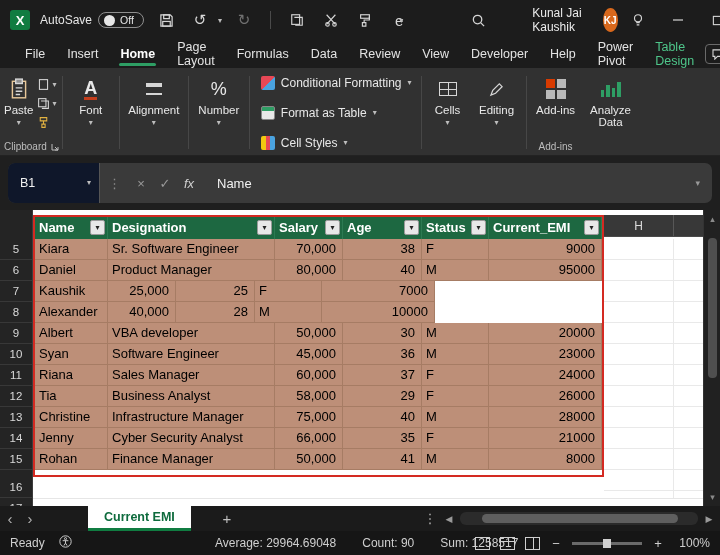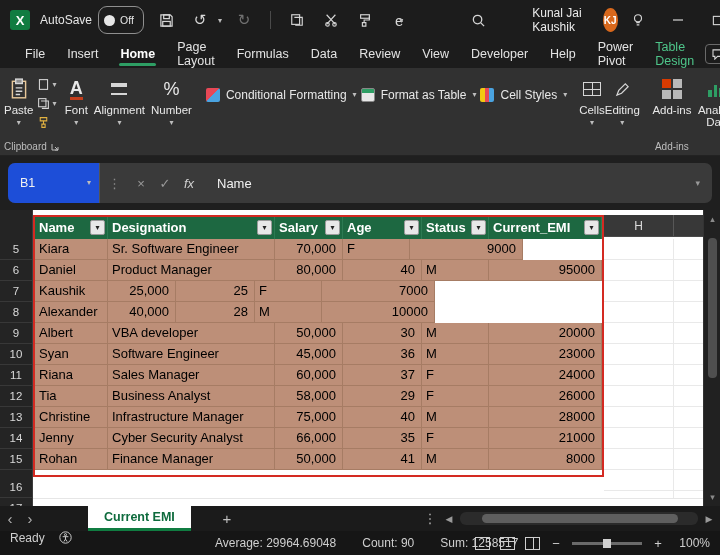--- a/index.html
+++ b/index.html
@@ -5,21 +5,21 @@
   * { box-sizing: border-box; margin: 0; padding: 0; }
   html,body { width:720px; height:555px; }
   body { font-family:"Liberation Sans", sans-serif; overflow:hidden; background:#000; }
   .app { position:relative; width:720px; height:555px; background:#fff; }
 
   
   .titlebar { position:absolute; top:0; left:0; right:0; height:40px; background:#1c1c1c; display:flex; align-items:center; color:#e6e6e6; font-size:12px; }
   .tb-left { display:flex; align-items:center; gap:10px; padding-left:10px; }
   .xlogo { width:20px; height:20px; background:#107c41; border-radius:3px; color:#fff; font-weight:bold; font-size:13px; display:flex; align-items:center; justify-content:center; }
   .autosave { display:flex; align-items:center; gap:6px; }
-  .pill { width:46px; height:28px; border:1px solid #8f8f8f; border-radius:9px; display:flex; align-items:center; padding:0 5px; gap:5px; }
+  .pill { width:46px; height:16px; border:1px solid #8f8f8f; border-radius:9px; display:flex; align-items:center; padding:0 5px; gap:5px; }
   .knob { width:11px; height:11px; border-radius:50%; background:#e6e6e6; }
   .pill-state { font-size:10.5px; color:#e6e6e6; }
   .tbtn { width:24px; height:24px; display:flex; align-items:center; justify-content:center; color:#d6d6d6; font-size:15px; }
   .tbtn svg { display:block; }
   .tb-chev { font-size:8px; color:#bdbdbd; margin-left:-4px; }
   .tsep { width:1px; height:18px; background:#4a4a4a; margin:0 4px; }
   .dim { opacity:.45; }
   .tb-center { display:flex; align-items:center; gap:10px; margin-left:60px; }
   .uname { font-size:12px; color:#ececec; margin-left:36px; }
   .avatar { width:24px; height:24px; border-radius:50%; background:#d8681c; color:#fff; font-size:10px; font-weight:bold; display:flex; align-items:center; justify-content:center; }
@@ -42,39 +42,39 @@
   .rg-content { flex:1; display:flex; align-items:flex-start; }
   .glabel { height:17px; font-size:10px; color:#bdbdbd; text-align:center; display:flex; align-items:center; justify-content:center; gap:4px; }
   .vsep { width:1px; background:#474747; margin:6px 3px; }
   .rbig { display:flex; flex-direction:column; align-items:center; padding-top:7px; gap:3px; color:#e8e8e8; font-size:11.5px; }
   .rbig .ric { height:24px; display:flex; align-items:center; justify-content:center; font-size:18px; color:#e8e8e8; }
   .chev { font-size:8px; color:#bdbdbd; line-height:8px; }
   .smallcol { display:flex; flex-direction:column; gap:6px; padding:8px 2px 0 4px; }
   .sicon { display:flex; align-items:center; gap:2px; color:#d6d6d6; }
   .fontA { font-size:18px; font-weight:bold; border-bottom:3px solid #c43e1c; line-height:18px; }
   .alignic { width:16px; height:12px; border-top:2px solid #d6d6d6; border-bottom:2px solid #d6d6d6; box-shadow:inset 0 5px 0 -3px #d6d6d6; }
-  .styles-col { display:flex; flex-direction:row; gap:4px; padding:6px 6px 0 8px;margin-top:12px; }
+  .styles-col { display:flex; flex-direction:column; gap:16px; padding:6px 6px 0 8px; }
   .style-btn { display:flex; align-items:center; gap:6px; color:#e8e8e8; font-size:12px; white-space:nowrap; }
   .sb-icon { width:14px; height:14px; border-radius:2px; }
   .sb-icon.i0 { background:linear-gradient(135deg,#e74856 50%,#4aa3e0 50%); }
   .sb-icon.i1 { background:linear-gradient(to bottom,#2e9e64 35%,#e8e8e8 35%); border:1px solid #888; }
   .sb-icon.i2 { background:linear-gradient(90deg,#f2c811 33%,#e74856 33%,#e74856 66%,#4aa3e0 66%); }
   .addins-ic { width:20px; height:20px; display:grid; grid-template-columns:9px 9px; grid-template-rows:9px 9px; gap:2px; }
   .addins-ic span { background:#b9b9b9; }
   .addins-ic span:first-child { background:#d83b01; }
   .analyze-ic { width:20px; height:16px; display:flex; align-items:flex-end; gap:2px; }
   .analyze-ic i { width:4px; background:#2e9e64; display:block; }
   .cells-ic { width:18px; height:14px; border:1px solid #d6d6d6; background:
       linear-gradient(#d6d6d6,#d6d6d6) 0 6px/100% 1px no-repeat,
       linear-gradient(#d6d6d6,#d6d6d6) 8px 0/1px 100% no-repeat; }
 
   
   .fbar { position:absolute; top:156px; left:0; right:0; height:54px; background:#1f1f1f; display:flex; align-items:center; }
   .fbox { margin:0 8px; flex:1; height:40px; background:#3a3a3a; border-radius:7px; display:flex; align-items:center; overflow:hidden; }
-  .namebox { width:92px; height:100%; background:#1d4ed8; border-right:1px solid #555; display:flex; align-items:center; padding:0 8px 0 12px; color:#f0f0f0; font-size:12.5px; }
+  .namebox { width:92px; height:100%; background:#0f172a; border-right:1px solid #555; display:flex; align-items:center; padding:0 8px 0 12px; color:#f0f0f0; font-size:12.5px; }
   .namebox .chev { margin-left:auto; }
   .fdots { color:#8a8a8a; padding:0 8px; font-size:13px; }
   .fico { width:24px; text-align:center; color:#9a9a9a; font-size:13px; }
   .fx { font-style:italic; color:#cfcfcf; font-size:13px; }
   .fcontent { margin-left:16px; color:#f2f2f2; font-size:13px; flex:1; }
   .fexpand { padding:0 12px; color:#9a9a9a; font-size:9px; }
 
   
   .grid { position:absolute; top:210px; left:0; width:720px; height:296px; background:#fff; overflow:hidden; }
   .gutter { position:absolute; left:0; top:0; width:33px; height:100%; background:#242424; border-right:1px solid #3c3c3c; }
@@ -104,21 +104,21 @@
   .tabbar { position:absolute; top:506px; left:0; right:0; height:25px; background:#1b1b1b; display:flex; align-items:center; color:#b5b5b5; }
   .navbtn { width:20px; text-align:center; font-size:15px; color:#b5b5b5; }
   .stab { margin-left:48px; background:#fff; color:#0e6b3d; font-weight:bold; font-size:12.5px; padding:0 16px; height:100%; display:flex; align-items:center; border-bottom:3px solid #107c41; }
   .addsheet { margin-left:26px; font-size:15px; color:#c0c0c0; width:20px; text-align:center; }
   .tb-more { margin-left:auto; color:#b5b5b5; font-size:13px; width:20px; text-align:center; }
   .hsa { width:18px; text-align:center; font-size:9px; color:#9a9a9a; }
   .htrack { width:238px; height:13px; background:#2b2b2b; border-radius:6px; position:relative; margin:0 2px; }
   .hthumb { position:absolute; left:22px; top:2px; width:196px; height:9px; background:#5f5f5f; border-radius:5px; }
 
   
-  .statusbar { position:absolute; top:531px; left:0; right:0; height:24px; background:#161616; display:flex; color:#cfcfcf; font-size:12px; padding:0 10px; }
+  .statusbar { position:absolute; top:531px; left:0; right:0; height:24px; background:#161616; display:flex; align-items:center; color:#cfcfcf; font-size:12px; padding:0 10px; }
   .ready { margin-right:14px; }
   .stats { position:absolute; left:215px; top:0; height:100%; display:flex; align-items:center; gap:26px; }
   .sb-right { margin-left:auto; display:flex; align-items:center; gap:10px; }
   .viewic { width:15px; height:13px; border:1px solid #cfcfcf; display:inline-block; }
   .viewic.v2 { background:linear-gradient(#cfcfcf,#cfcfcf) 0 3px/100% 1px no-repeat; }
   .viewic.v3 { background:linear-gradient(#cfcfcf,#cfcfcf) 7px 0/1px 100% no-repeat; }
   .zoomtrack { width:70px; height:3px; background:#6a6a6a; position:relative; }
   .zoomknob { position:absolute; left:31px; top:-3px; width:8px; height:9px; background:#d0d0d0; }
   .zbtn { font-size:13px; color:#cfcfcf; width:12px; text-align:center; }
   .zpct { width:36px; text-align:right; }
@@ -413,20 +413,21 @@
           <div class="th c2"><span>Salary</span><span class="fbtn">▾</span></div>
           <div class="th c3"><span>Age</span><span class="fbtn">▾</span></div>
           <div class="th c4"><span>Status</span><span class="fbtn">▾</span></div>
           <div class="th c5"><span>Current_EMI</span><span class="fbtn">▾</span></div>
         </div>
       <div>
           <div class="tr">
             <div class="td c0">Kiara</div>
             <div class="td c1">Sr. Software Engineer</div>
             <div class="td c2 num">70,000</div>
+            <div class="td c3 num">38</div>
             <div class="td c4">F</div>
             <div class="td c5 num">9000</div>
           </div>
           <div class="tr">
             <div class="td c0">Daniel</div>
             <div class="td c1">Product Manager</div>
             <div class="td c2 num">80,000</div>
             <div class="td c3 num">40</div>
             <div class="td c4">M</div>
             <div class="td c5 num">95000</div>

